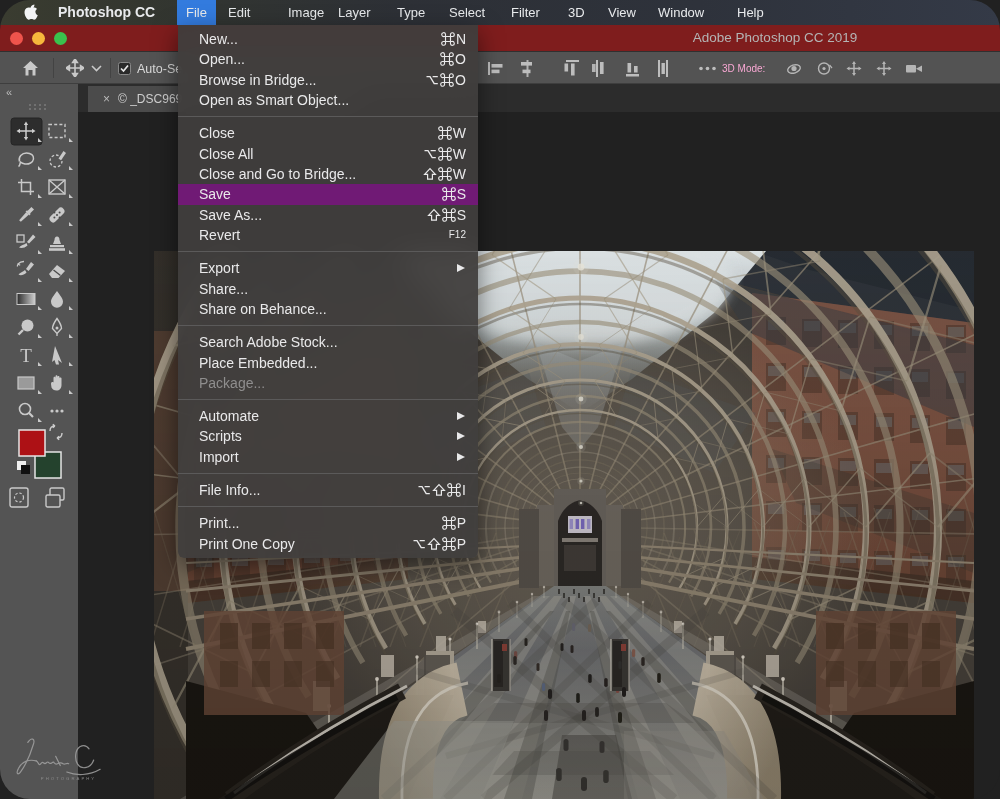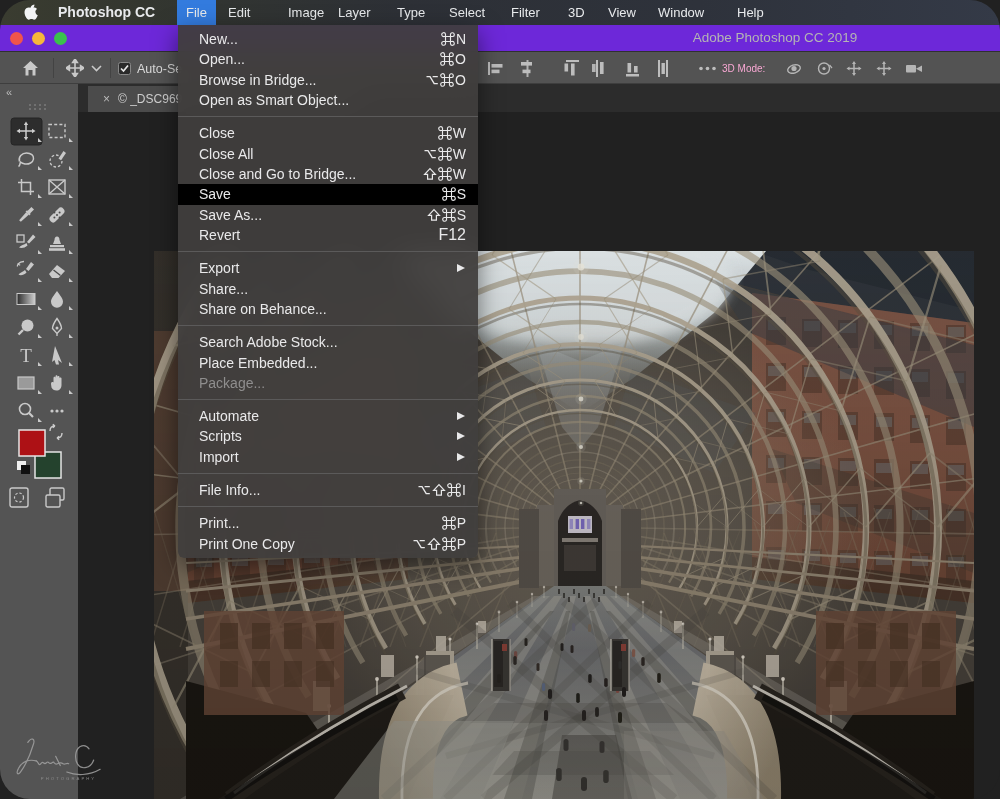--- a/index.html
+++ b/index.html
@@ -3,21 +3,21 @@
 <style>
 html,body{margin:0;padding:0;background:#212121;}
 *{box-sizing:border-box;}
 #screen{position:relative;width:1000px;height:799px;overflow:hidden;background:#212121;font-family:"Liberation Sans",sans-serif;border-radius:30px;}
 
 #menubar{position:absolute;left:0;top:0;width:1000px;height:25px;background:linear-gradient(90deg,#3a3c30 0%,#33362f 14%,#2d3036 40%,#2e323b 70%,#343a47 100%);color:#e8eaec;font-size:13px;}
 #menubar .mb{position:absolute;top:0;height:25px;line-height:25px;}
 #menubar .app{font-weight:bold;font-size:14px;}
 .mbhl{position:absolute;left:177px;top:0;width:39px;height:25px;background:#337bde;}
 
-#titlebar{position:absolute;left:0;top:25px;width:1000px;height:27px;background:#6d28d9;border-bottom:1px solid #303030;}
+#titlebar{position:absolute;left:0;top:25px;width:1000px;height:27px;background:#7f1d1d;border-bottom:1px solid #303030;}
 .tl{position:absolute;top:7px;width:13px;height:13px;border-radius:50%;}
 #titlebar .t{position:absolute;left:640px;top:5px;width:270px;text-align:center;color:#b4b4b4;font-size:13.5px;}
 
 #optionsbar{position:absolute;left:0;top:52px;width:1000px;height:32px;background:#535353;border-bottom:1px solid #3e3e3e;color:#c5c5c5;}
 .obsep{position:absolute;top:6px;width:1px;height:20px;background:#434343;}
 
 #tabbar{position:absolute;left:78px;top:84px;width:922px;height:28px;background:#2c2c2c;}
 #tab{position:absolute;left:10px;top:2px;width:270px;height:26px;background:#4b4b4b;color:#cfcfcf;font-size:12px;display:flex;align-items:center;}
 
 #toolbar{position:absolute;left:0;top:84px;width:78px;height:715px;background:#545454;color:#cccccc;}
@@ -25,21 +25,21 @@
 
 #photo{position:absolute;left:154px;top:251px;}
 
 #filemenu{position:absolute;left:178px;top:25px;width:300px;background:rgba(64,62,61,0.94);backdrop-filter:blur(14px);-webkit-backdrop-filter:blur(14px);border-radius:0 0 6px 6px;box-shadow:0 8px 24px rgba(0,0,0,0.5);padding:4px 0;color:#e9e9ea;font-size:14px;}
 .mi{height:20.32px;display:flex;align-items:center;padding:0 12px 0 21px;}
 .mi .sc{margin-left:auto;display:flex;align-items:center;color:#e9e9ea;}
 .mi .sc svg{margin-left:1px;}
 .mi .sc .l{margin-left:1px;}
 .msep{height:13px;display:flex;align-items:center;}
 .msep div{height:1px;width:100%;background:#5b5a5a;}
-.mi.hl{background:#000000;}
+.mi.hl{background:#701a75;}
 .mi.dis{color:#8f8e8e;}
 .subarr{margin-left:auto;width:0;height:0;border-top:4.5px solid transparent;border-bottom:4.5px solid transparent;border-left:8px solid #e9e9ea;margin-right:1px;}
 
 #wm{position:absolute;left:13px;top:734px;}
 </style></head>
 <body>
 <div id="screen">
 <svg width="0" height="0" style="position:absolute">
       <defs>
 <g id="cmdg" fill="none" stroke="currentColor" stroke-width="1.15">
@@ -895,21 +895,21 @@
  <div class="mi">Save As...<span class="sc">
           <svg width="14" height="14">
             <use href="#shiftg"></use>
           </svg>
           <svg width="14" height="14">
             <use href="#cmdg"></use>
           </svg>
           <span class="l">S</span>
         </span></div>
  <div class="mi">Revert<span class="sc">
-          <span class="l" style="font-size:16px">F12</span>
+          <span class="l" style="font-size:10px">F12</span>
         </span></div>
  <div class="msep">
         <div></div>
       </div>
  <div class="mi">Export<span class="subarr"></span></div>
  <div class="mi">Share...</div>
  <div class="mi">Share on Behance...</div>
  <div class="msep">
         <div></div>
       </div>

